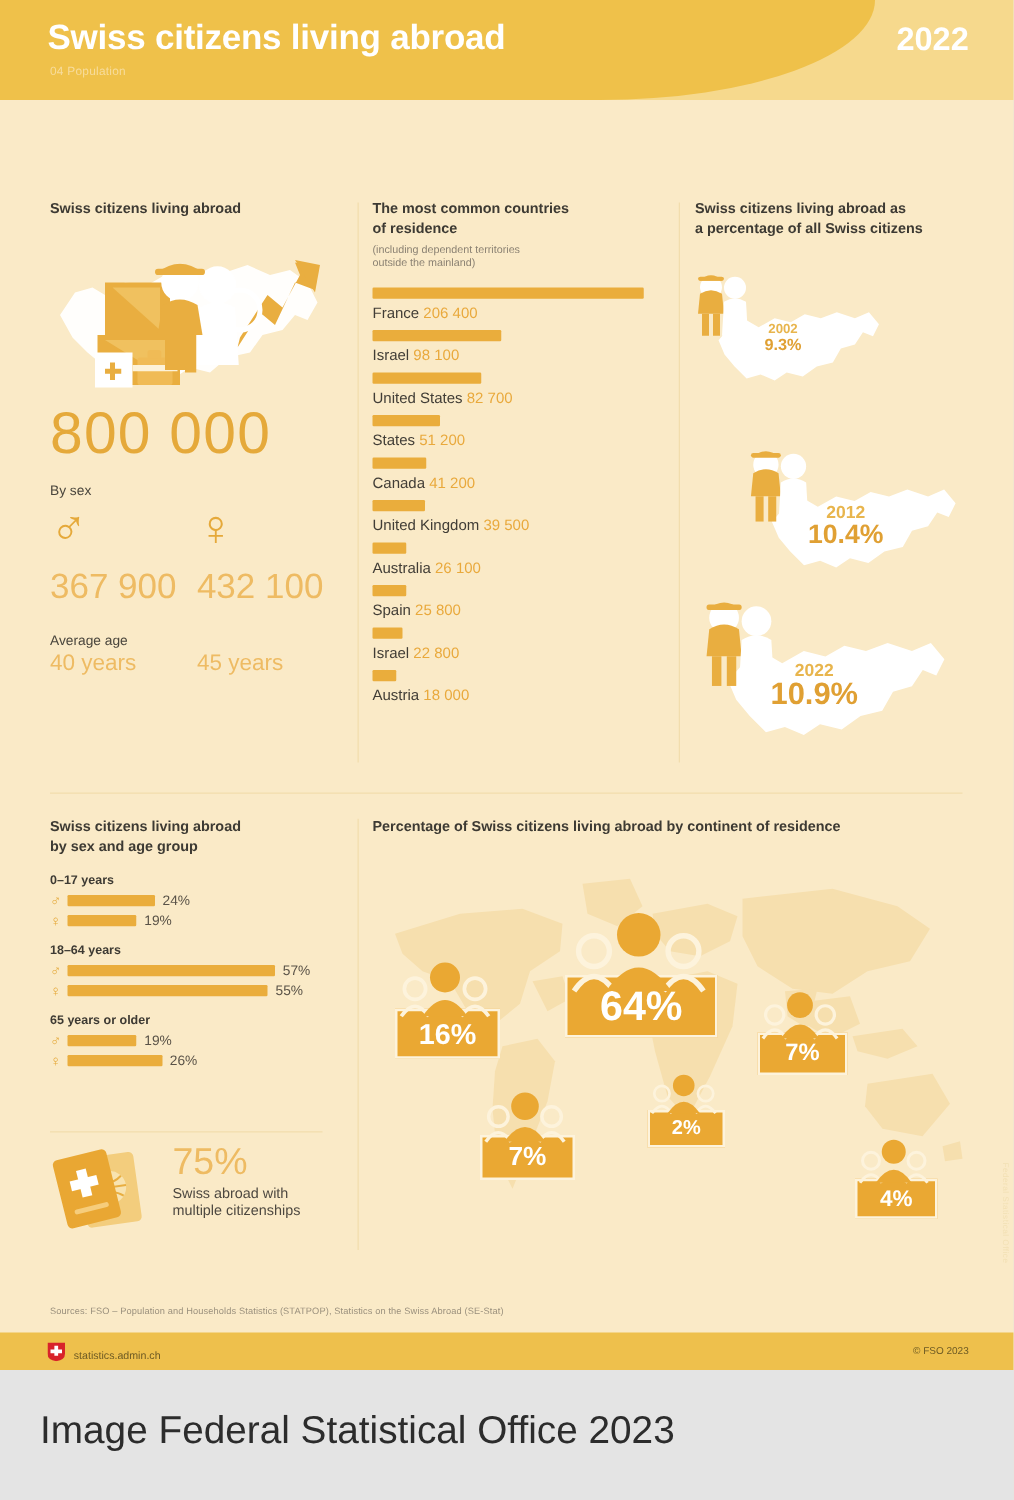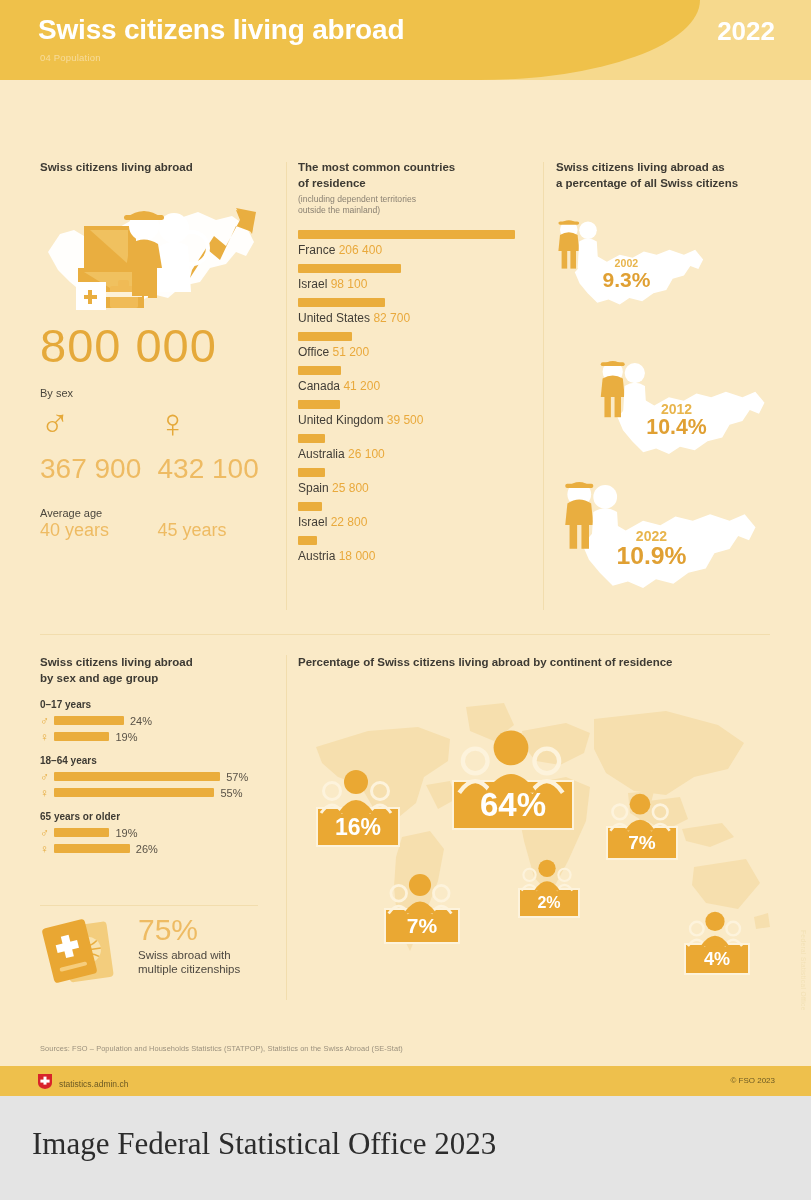--- a/index.html
+++ b/index.html
@@ -136,21 +136,21 @@
     writing-mode:vertical-rl;letter-spacing:.4px;
   }
 
   
   .caption{
     position:absolute;left:0;top:1096px;width:811px;height:104px;
     background:#e4e4e4;
   }
   .caption-text{
     position:absolute;left:32px;top:30px;
-    font-size:31px;color:#2c2c2c;font-family:Liberation Serif, serif;
+    font-size:31px;color:#2c2c2c;font-family:Liberation Sans, sans-serif;
   }
 </style>
 </head>
 <body>
 
 <div class="poster">
 
   <div class="header">
     <div class="header-wedge"></div>
     <div class="header-title">Swiss citizens living abroad</div>
@@ -238,21 +238,21 @@
         <div class="citem">
           <div class="cbar" style="width: 103.138px;"></div>
           <div class="clabel"><span>Israel</span><span class="cval"> 98 100</span></div>
         </div>
         <div class="citem">
           <div class="cbar" style="width: 86.9472px;"></div>
           <div class="clabel"><span>United States</span><span class="cval"> 82 700</span></div>
         </div>
         <div class="citem">
           <div class="cbar" style="width: 53.8295px;"></div>
-          <div class="clabel"><span>Office</span><span class="cval"> 51 200</span></div>
+          <div class="clabel"><span>States</span><span class="cval"> 51 200</span></div>
         </div>
         <div class="citem">
           <div class="cbar" style="width: 43.3159px;"></div>
           <div class="clabel"><span>Canada</span><span class="cval"> 41 200</span></div>
         </div>
         <div class="citem">
           <div class="cbar" style="width: 41.5286px;"></div>
           <div class="clabel"><span>United Kingdom</span><span class="cval"> 39 500</span></div>
         </div>
         <div class="citem">
@@ -286,21 +286,21 @@
             <rect x="2.4000000000000004" y="10.4" width="20.8" height="3.2" rx="2" fill="#e9ae40"></rect>
             <path d="M3.2 13.600000000000001 q9.600000000000001 -8.8 19.200000000000003 0 z" fill="#e9ae40"></path>
             <path d="M4 24 q8.8 -5.6000000000000005 17.6 0 l1.6 16 h-20.8 Z" fill="#e9ae40"></path>
             <rect x="5.6000000000000005" y="40" width="5.6000000000000005" height="17.6" fill="#e9ae40"></rect>
             <rect x="14.4" y="40" width="5.6000000000000005" height="17.6" fill="#e9ae40"></rect>
             <circle cx="32" cy="19.200000000000003" r="8.8" fill="#ffffff"></circle>
             <path d="M23.200000000000003 30.400000000000002 q8.8 -5.6000000000000005 17.6 0 l1.6 27.200000000000003 h-20.8 Z" fill="#ffffff"></path>
           </svg>
           <div class="map-cap" style="left:40px;top:46.8px;width:60.800000000000004px;">
             <div class="map-year" style="font-size:10.6px;">2002</div>
-            <div class="map-pct" style="font-size:21px;">9.3%</div>
+            <div class="map-pct" style="font-size:13px;">9.3%</div>
           </div>
         </div>
         <div class="mapitem" style="left: 42px; top: 148px; width: 188px; height: 128px;">
           <svg width="188" height="128" viewBox="0 0 188 128" style="position:absolute;left:0;top:0;">
             <g transform="translate(14,26) scale(0.9186046511627907,0.9166666666666666)">
               <path d="M6 44 L20 28 L34 24 L46 31 L62 22 L78 26 L92 18 L108 22 L124 16 L142 22 L156 16 L166 28 L160 40 L150 36 L142 48 L128 52 L120 66 L104 70 L90 80 L74 76 L62 84 L48 78 L34 82 L22 70 L12 58 Z" fill="#ffffff"></path>
             </g>
             <circle cx="14.72" cy="20.72" r="10.120000000000001" fill="#ffffff"></circle>
             <rect x="2.7600000000000002" y="11.36" width="23.92" height="3.68" rx="2" fill="#e9ae40"></rect>
             <path d="M3.68 15.040000000000001 q11.040000000000001 -10.120000000000001 22.080000000000002 0 z" fill="#e9ae40"></path>

